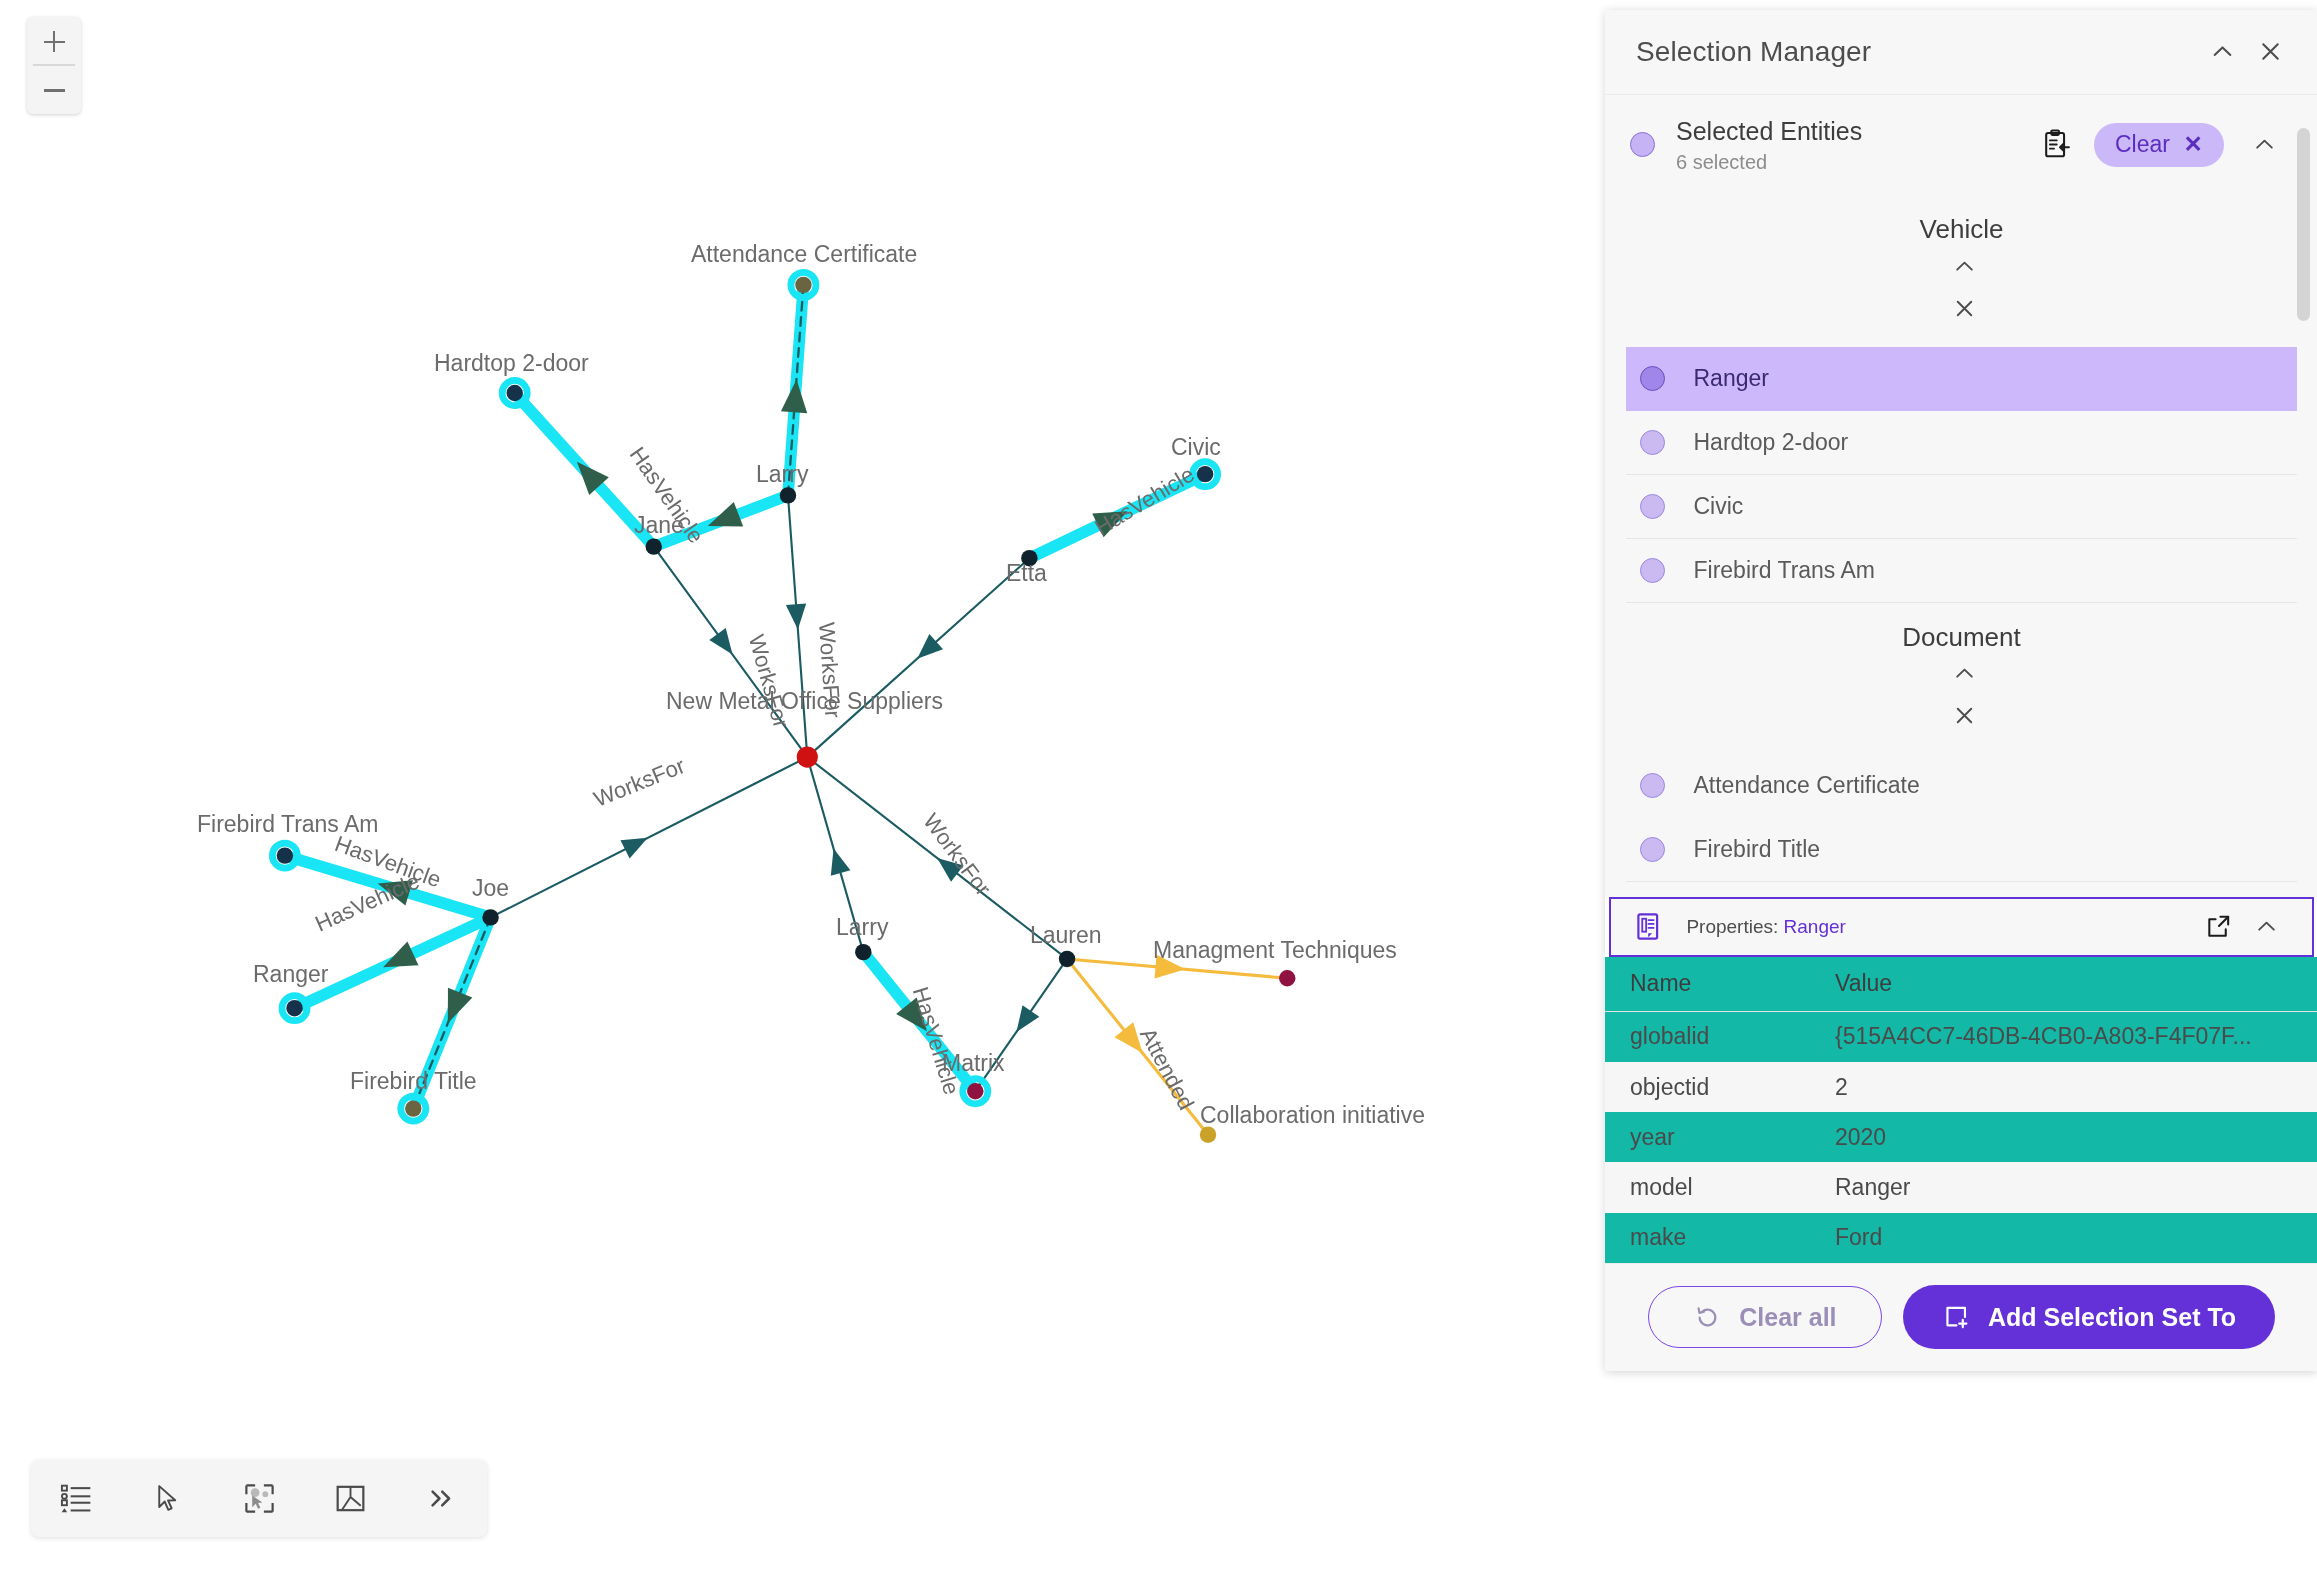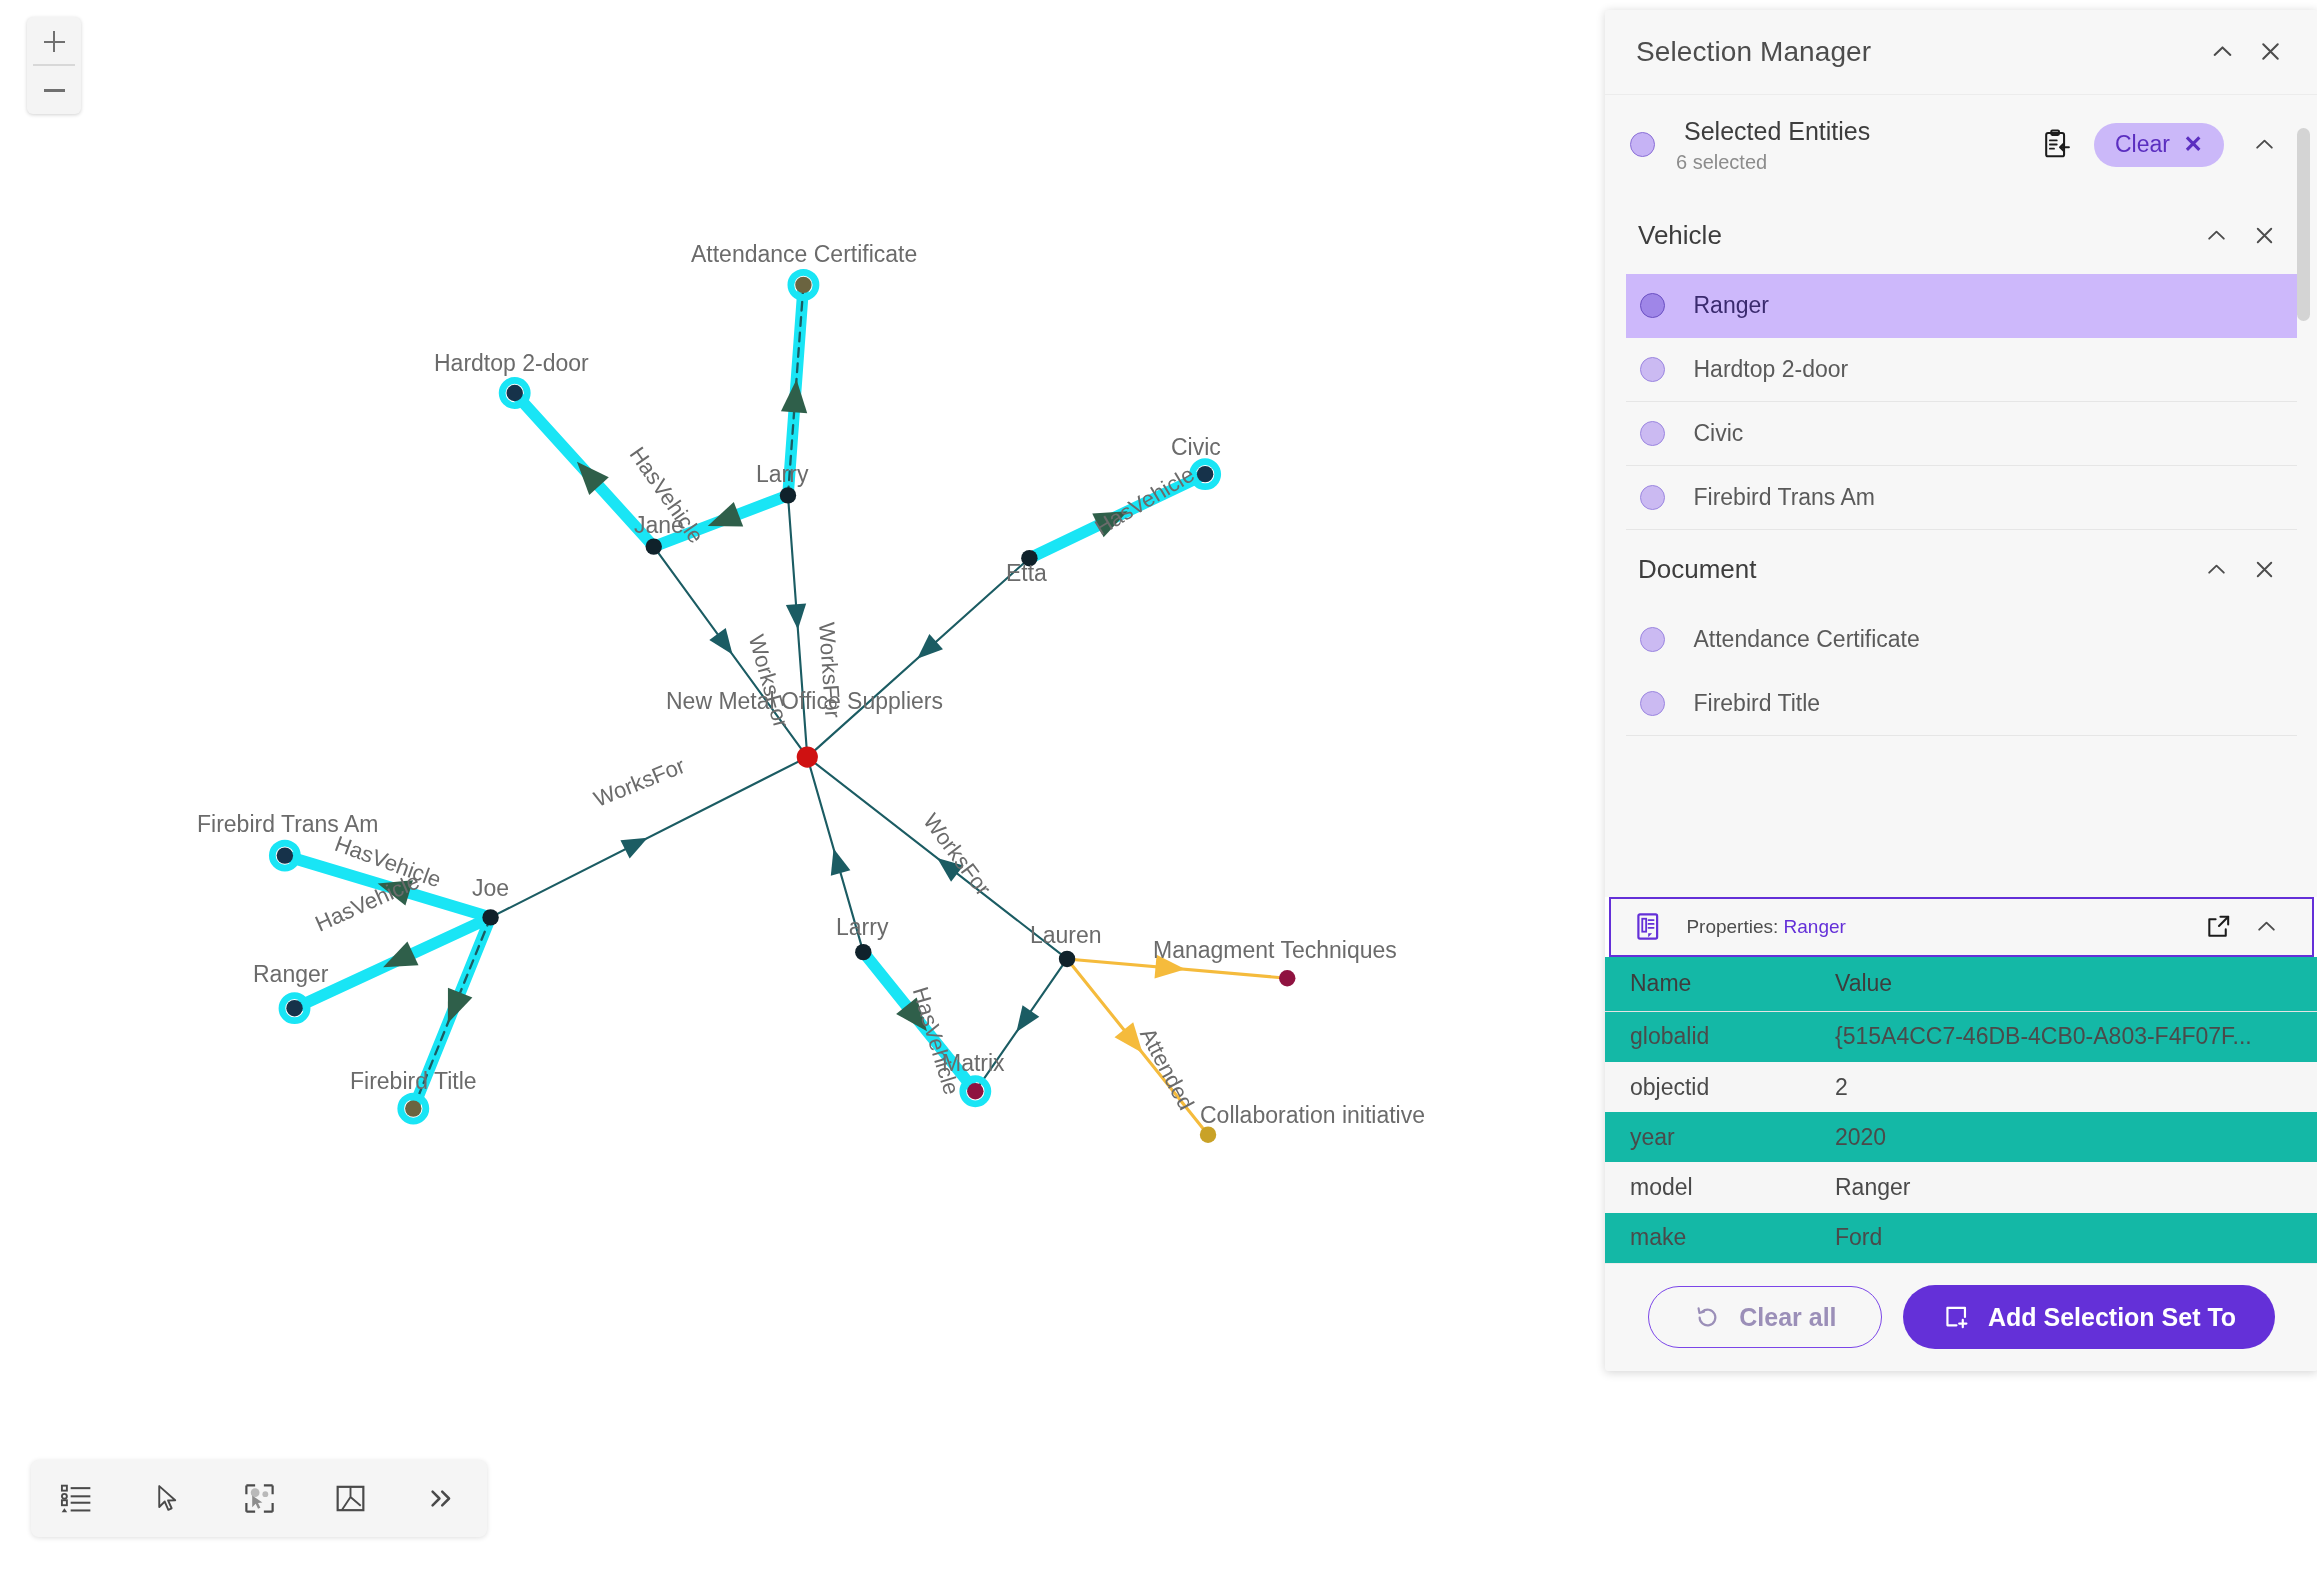--- a/index.html
+++ b/index.html
@@ -103,37 +103,38 @@
     display: flex; align-items: center;
     padding: 21px 33px 21px 25px;
     background: #f7f7f7;
   }
   .se-dot {
     width: 25px; height: 25px; border-radius: 50%;
     background: #c6b3f5; border: 1.4px solid #8a6fd6;
     flex: 0 0 25px; margin-right: 21px;
   }
   .se-text { flex: 1; }
-  .se-title { font-size: 25px; color: #3d3d3d; line-height: 1.25; margin-left: 8px; }
+  .se-title { font-size: 25px; color: #3d3d3d; line-height: 1.25; }
   .se-sub { font-size: 20px; color: #8c8c8c; margin-top: 4px; }
   .clipboard-btn {
     width: 44px; height: 44px; display: flex; align-items: center; justify-content: center;
     cursor: pointer; margin-right: 15.4px;
   }
   .clear-chip {
     display: inline-flex; align-items: center; gap: 13.5px;
     background: #cbb8f9; color: #5b2ec0;
     border-radius: 23px; padding: 8.7px 21px;
     font-size: 23px; cursor: pointer; margin-right: 13.5px;
   }
   .chip-x { font-size: 23px; line-height: 1; font-weight: 600; }
 
   .group-header {
     display: flex; align-items: center;
     padding: 19.3px 33px 17.4px 33px;
+    flex-direction: column;
   }
   .group-header .gname { flex: 1; font-size: 26px; color: #3d3d3d; }
 
   .entity-list { padding: 0 21px 0 21px; }
   .entity-row {
     display: flex; align-items: center;
     height: 64px; padding: 0 13.5px;
     cursor: pointer;
     border-bottom: 1px solid #e6e6e6;
   }

